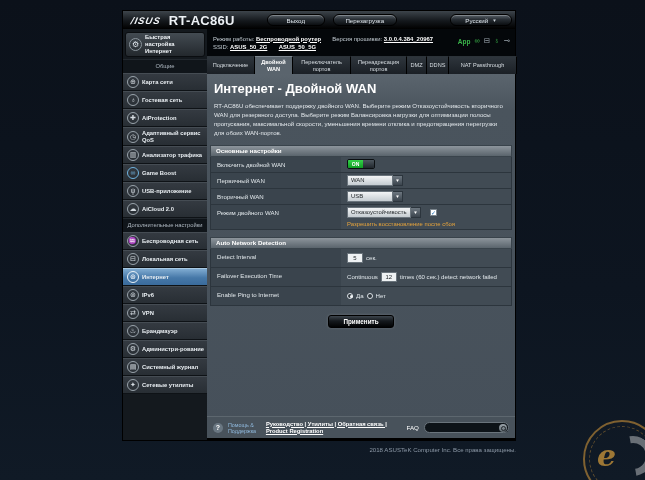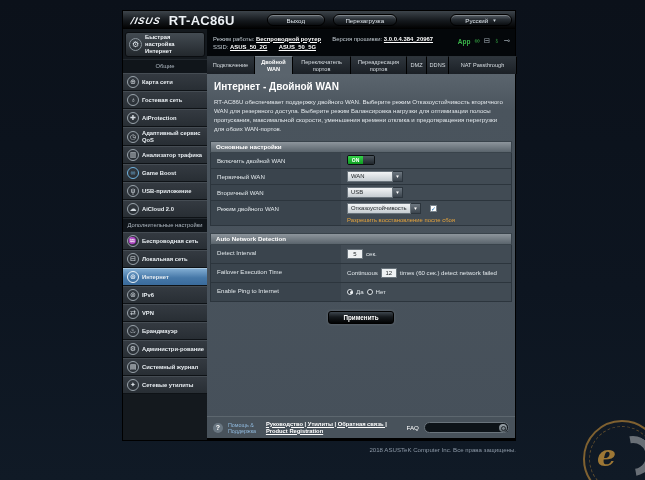--- a/index.html
+++ b/index.html
@@ -65,21 +65,21 @@
   .tabs { height:18px; flex:none; display:flex; background:#04070a; }
   .tab { flex:none; border-right:1px solid #000; border-top:1px solid #2c3339;
          background:linear-gradient(180deg,#2e353c 0%,#1b2026 100%);
          color:#d7dde2; font-size:5.6px; display:flex; align-items:center; justify-content:center;
          text-align:center; line-height:6.5px; padding:0 2px; cursor:pointer; }
   .tab.active { background:#5a646d; color:#fff; font-weight:bold; border-top:1px solid #7b858e; }
   
   .content { flex:1; min-height:0; display:flex; flex-direction:column;
              background:linear-gradient(180deg,#5b656e 0%,#4a545d 10%,#46505a 100%);
              border-bottom:2px solid #000; }
-  .title { margin:7px 7px 0; font-size:10px; font-weight:bold; color:#fff; }
+  .title { margin:7px 7px 0; font-size:13px; font-weight:bold; color:#fff; }
   .desc { margin:5px 7px 0; font-size:6.1px; line-height:1.5; color:#e2e7eb; }
   .tbl { margin:7px 3px 0; }
   .secbar { height:12px; display:flex; align-items:center; padding-left:5px;
             background:linear-gradient(180deg,#8d959c 0%,#5a646c 100%);
             border:1px solid #39434b; color:#fff; font-size:6.2px; font-weight:bold; }
   .row { display:flex; border:1px solid #2c353d; border-top:0; min-height:16px; }
   .cl { width:130px; flex:none; background:#3a444d; padding:4px 4px 3px 6px;
         font-size:6.1px; color:#e0e6ea; line-height:7px; }
   .cv { flex:1; background:#414b54; display:flex; align-items:center; padding:2px 4px 2px 6px; gap:3px;
         font-size:6.1px; color:#e0e6ea; flex-wrap:wrap; }

